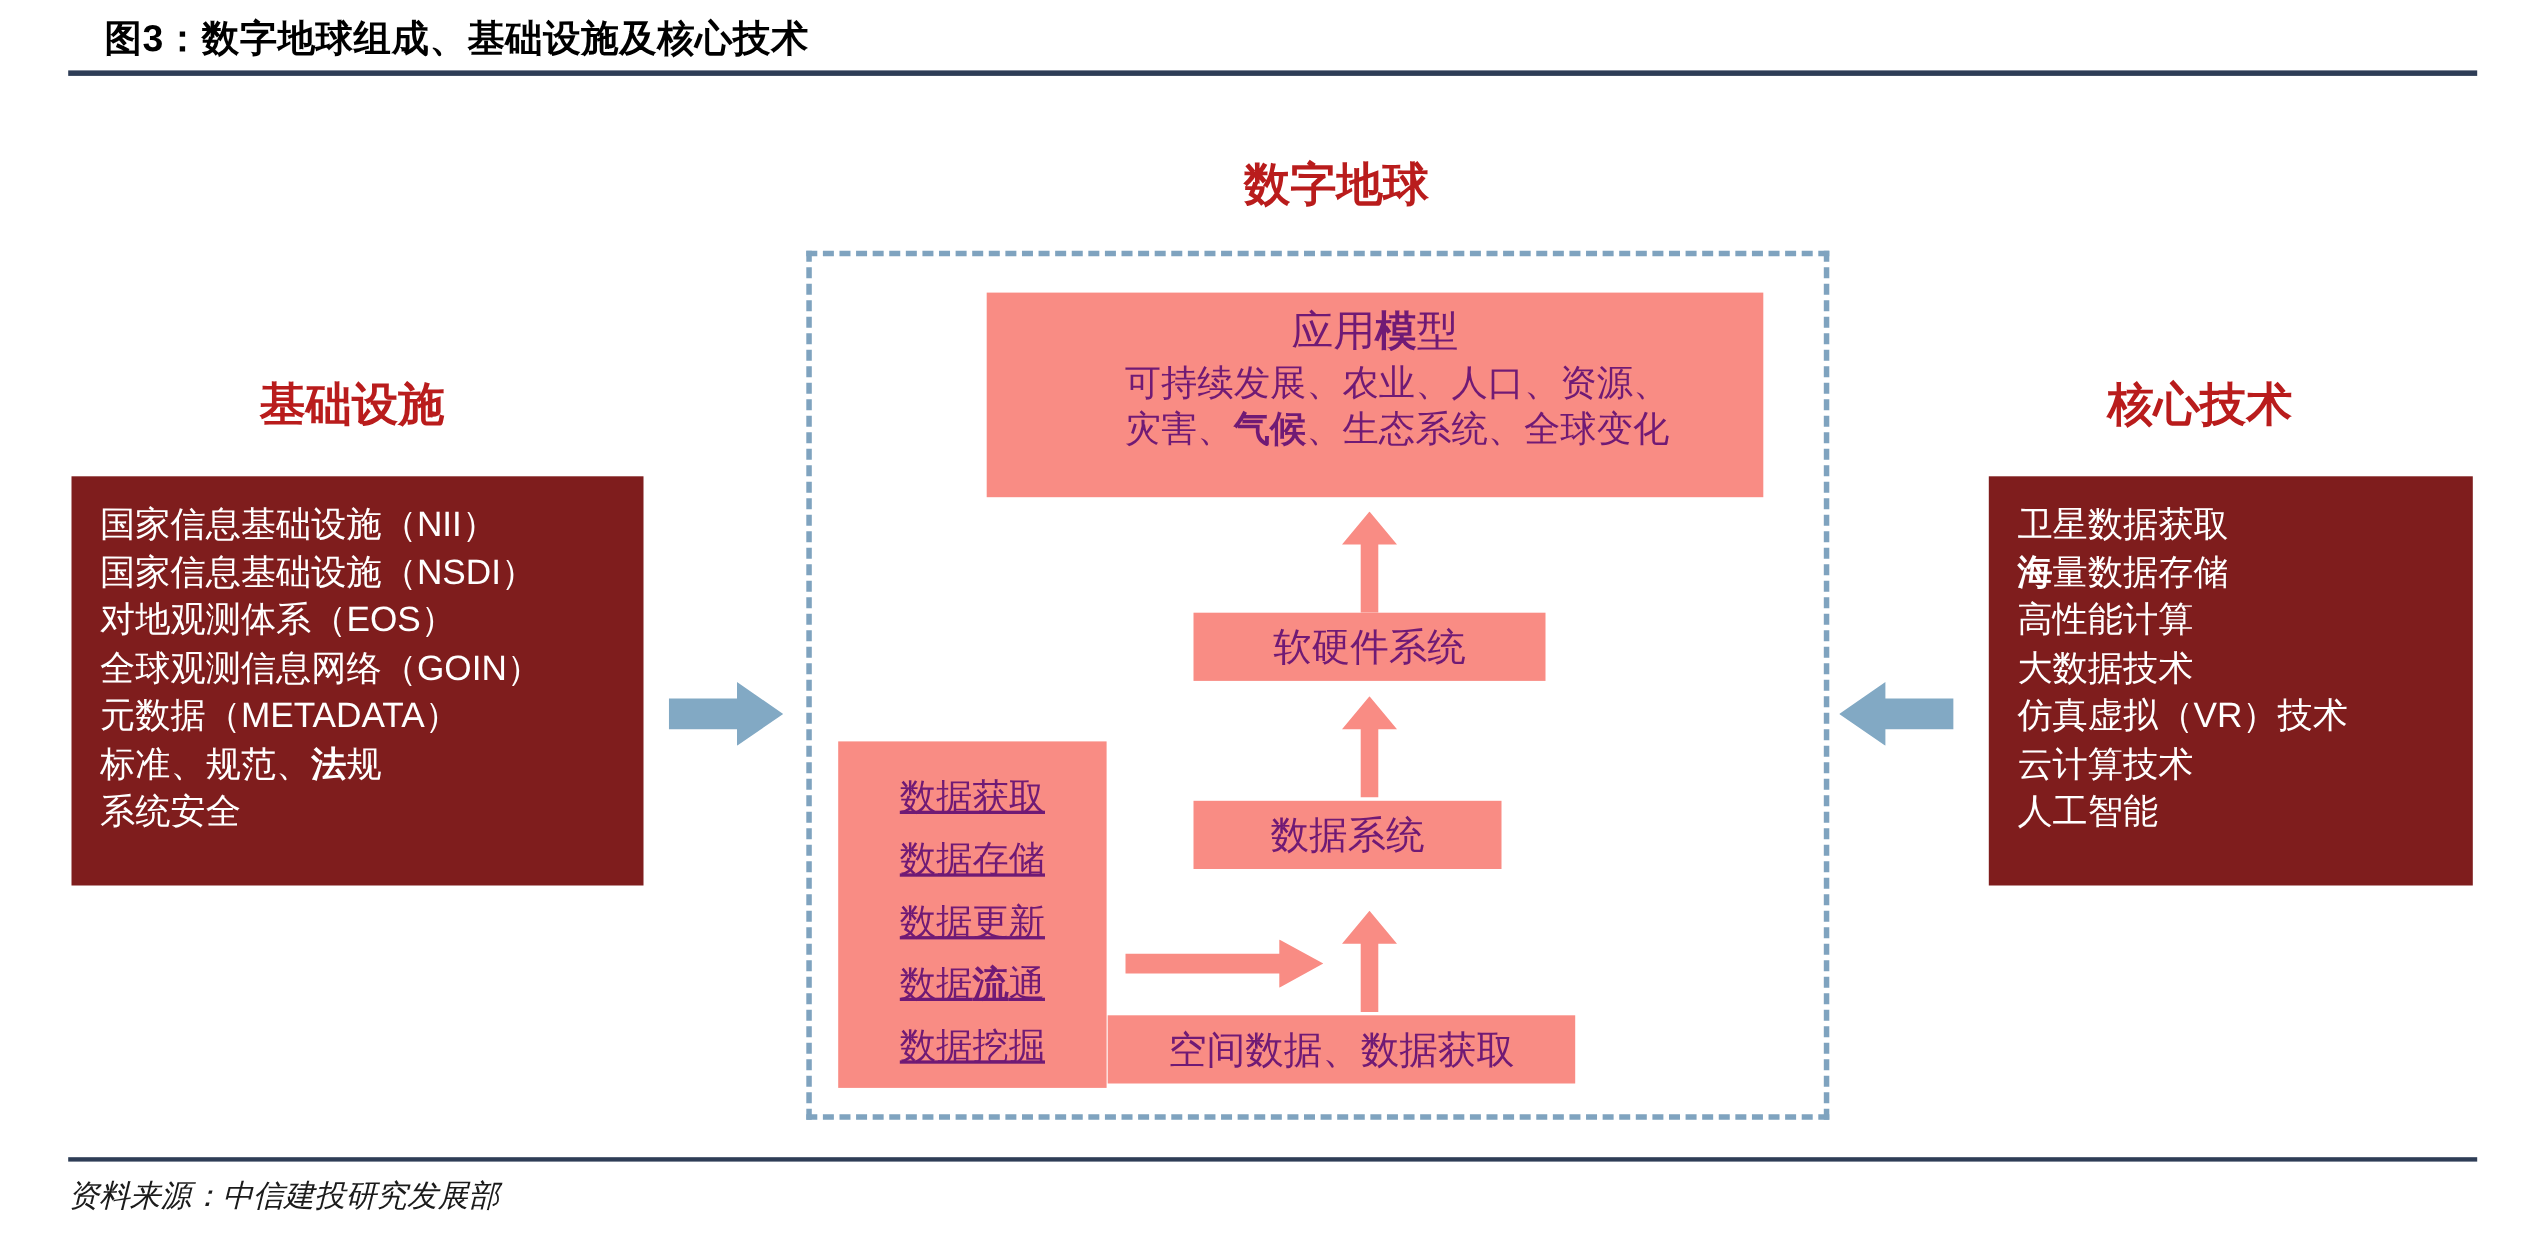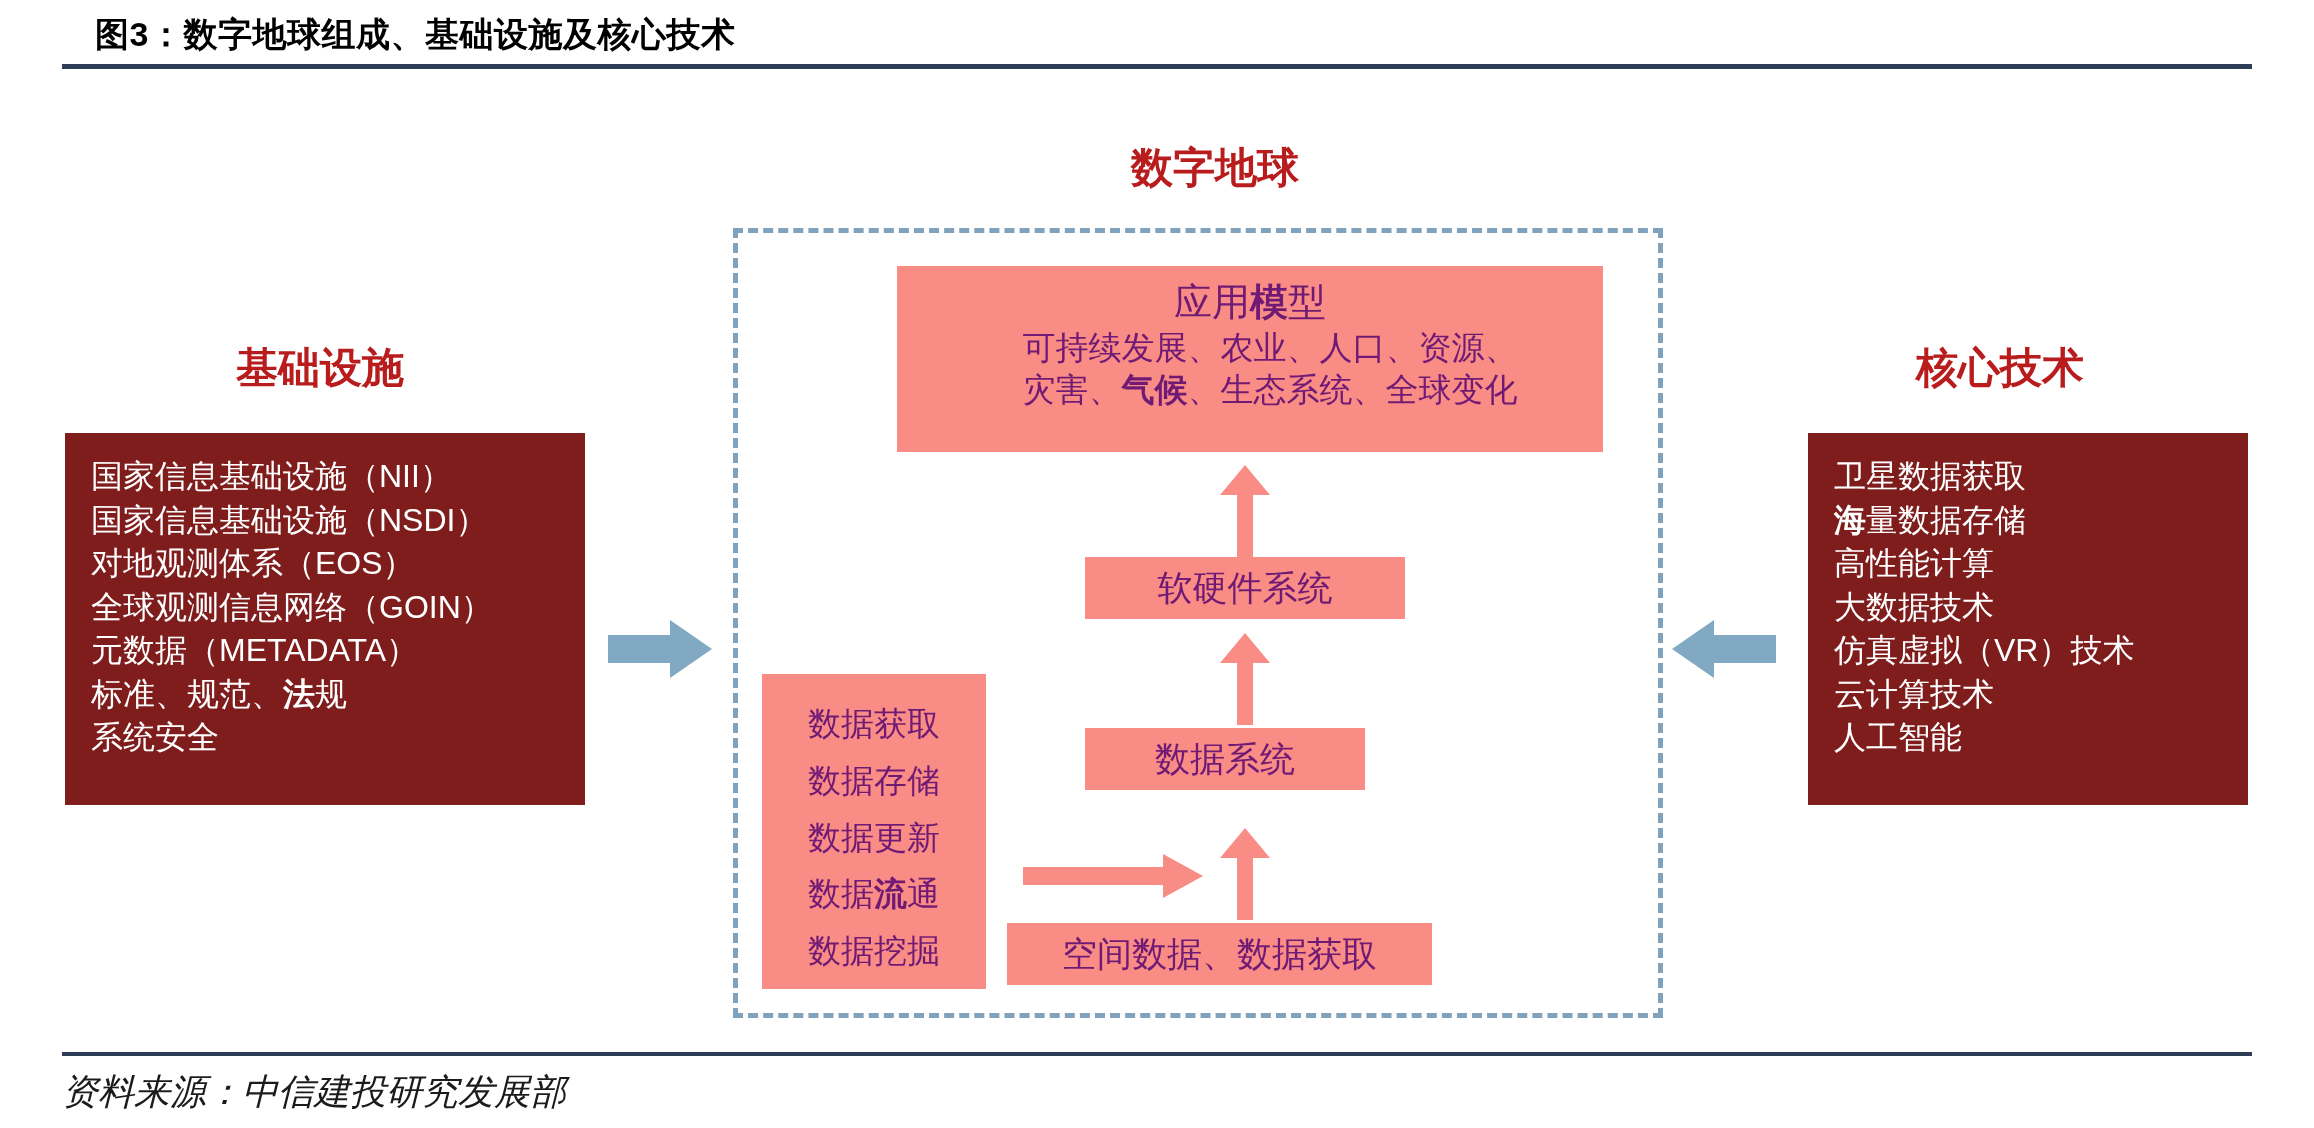--- a/index.html
+++ b/index.html
@@ -47,21 +47,21 @@
     width: 2190px;
     height: 4px;
     background: #2e3d56;
   }
   #source {
     position: absolute;
     left: 62px;
     top: 1068px;
     font-family: "Liberation Serif", "DejaVu Serif", serif;
     font-style: italic;
-    font-size: 36px;
+    font-size: 28px;
     color: #1b1b1b;
     white-space: nowrap;
   }
 
   
   .section-heading {
     position: absolute;
     font-size: 42px;
     font-weight: bold;
     color: #b91c1c;
@@ -133,23 +133,24 @@
     display: flex; align-items: center; justify-content: center;
     white-space: nowrap;
   }
   #datasys-box {
     left: 1085px; top: 728px; width: 280px; height: 62px;
     font-size: 35px;
     display: flex; align-items: center; justify-content: center;
     white-space: nowrap;
   }
   #data-ops-box {
-    left: 762px; top: 674px; width: 224px; height: 315px;
+    left: 762px; top: 674px; width: 244px; height: 315px;
     padding: 22px 0 0 0;
     text-align: center;
+    text-decoration: underline;
   }
   #data-ops-box .row {
     font-size: 33px;
     line-height: 1.72;
     white-space: nowrap;
   }
   #data-ops-box .row b { font-weight: bold; }
   #spatial-box {
     left: 1007px; top: 923px; width: 425px; height: 62px;
     font-size: 35px;

